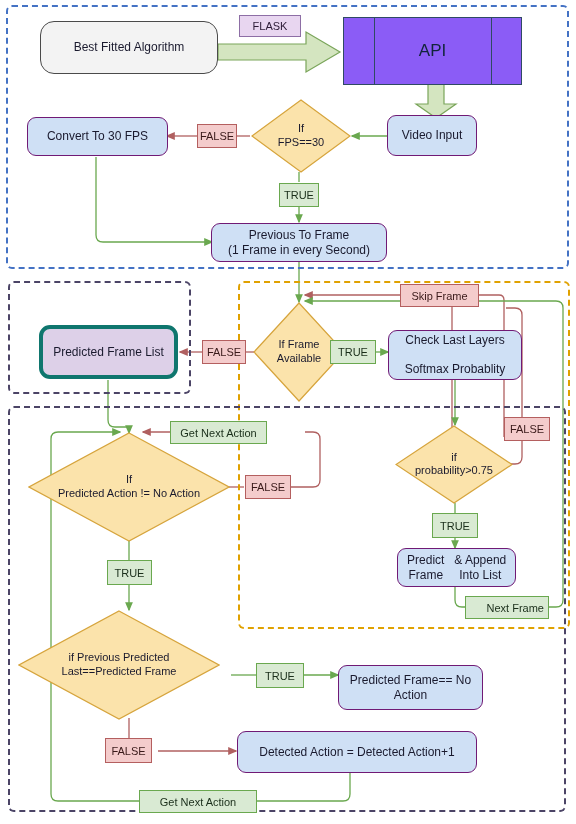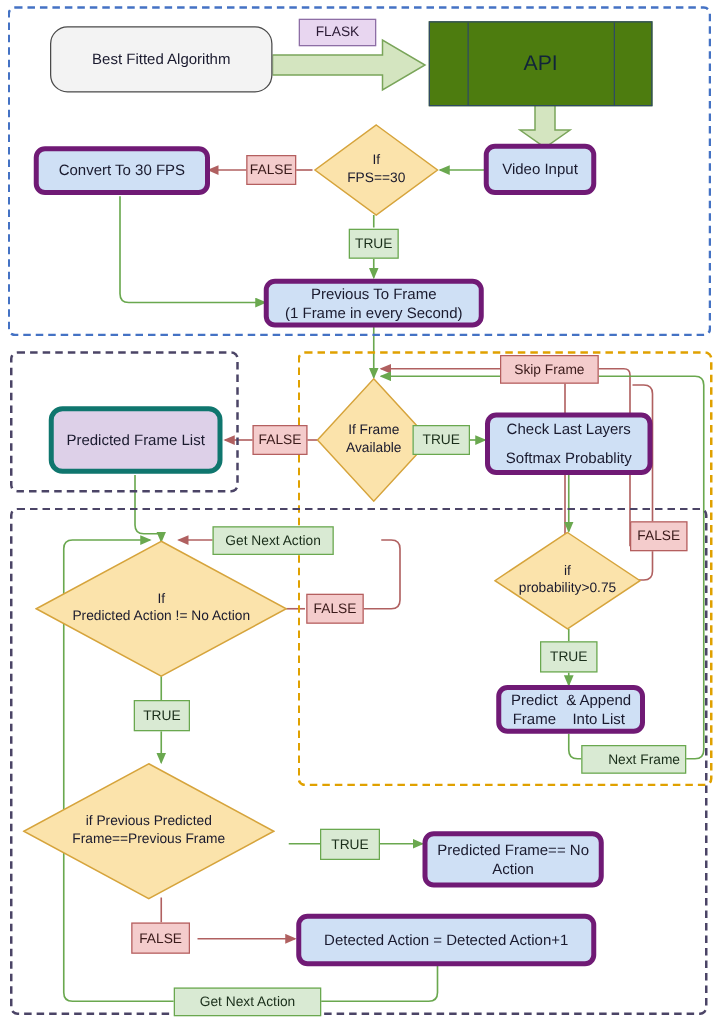--- a/index.html
+++ b/index.html
@@ -39,35 +39,35 @@
     align-items:center;
     justify-content:center;
     text-align:center;
     font-size:12px;
     color:#1a1a2e;
     line-height:1.25;
     padding:2px 4px;
   }
   .rbox{
     border-radius:9px;
-    border:4px solid #701a75;
+    border:1px solid #701a75;
     background:#cfe0f5;
   }
   .rbox.grey{
     background:#f3f3f3;
     border:1px solid #4a4a4a;
     border-radius:14px;
   }
   .rbox.purplefill{
     background:#ddd0e8;
     border:4px solid #0f766e;
     border-radius:11px;
   }
   .apibox{
-    background:#4d7c0f;
+    background:#8b5cf6;
     border:1px solid #2f4a63;
     font-size:17px;
     color:#11243a;
   }
   .apibox .div{
     position:absolute;
     top:0;bottom:0;width:0;
     border-left:1px solid #2f4a63;
   }
 
@@ -316,21 +316,21 @@
   <div class="chip t" style="left:107px;top:560px;width:45px;height:25px;">
     <span>TRUE</span>
   </div>
 
   <div class="diamond" style="left:18px;top:610px;width:202px;height:110px;">
     <svg width="202" height="110" viewBox="0 0 202 110">
       <path d="M101,1 L201,55 L101,109 L1,55 Z" fill="#fbe3ab" stroke="#d6a43c" stroke-width="1.2"></path>
     </svg>
     <div class="lbl">
       <div>if Previous Predicted</div>
-      <div>Frame==Previous Frame</div>
+      <div>Last==Predicted Frame</div>
     </div>
   </div>
 
   <div class="chip t" style="left:256px;top:663px;width:48px;height:25px;">
     <span>TRUE</span>
   </div>
 
   <div class="node rbox" style="left:338px;top:653px;width:145px;height:45px;flex-direction:column;margin-top:12px;">
     <span>Predicted Frame== No</span>
     <span>Action</span>

